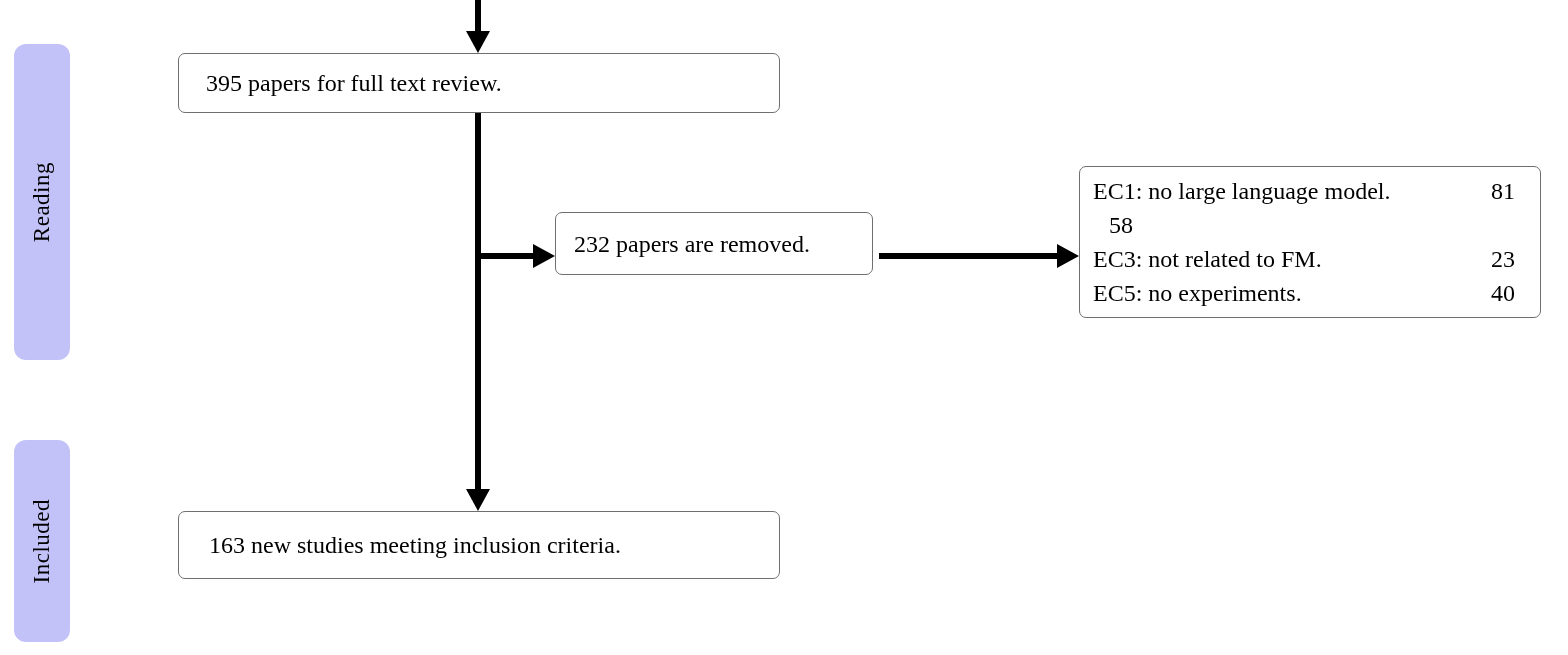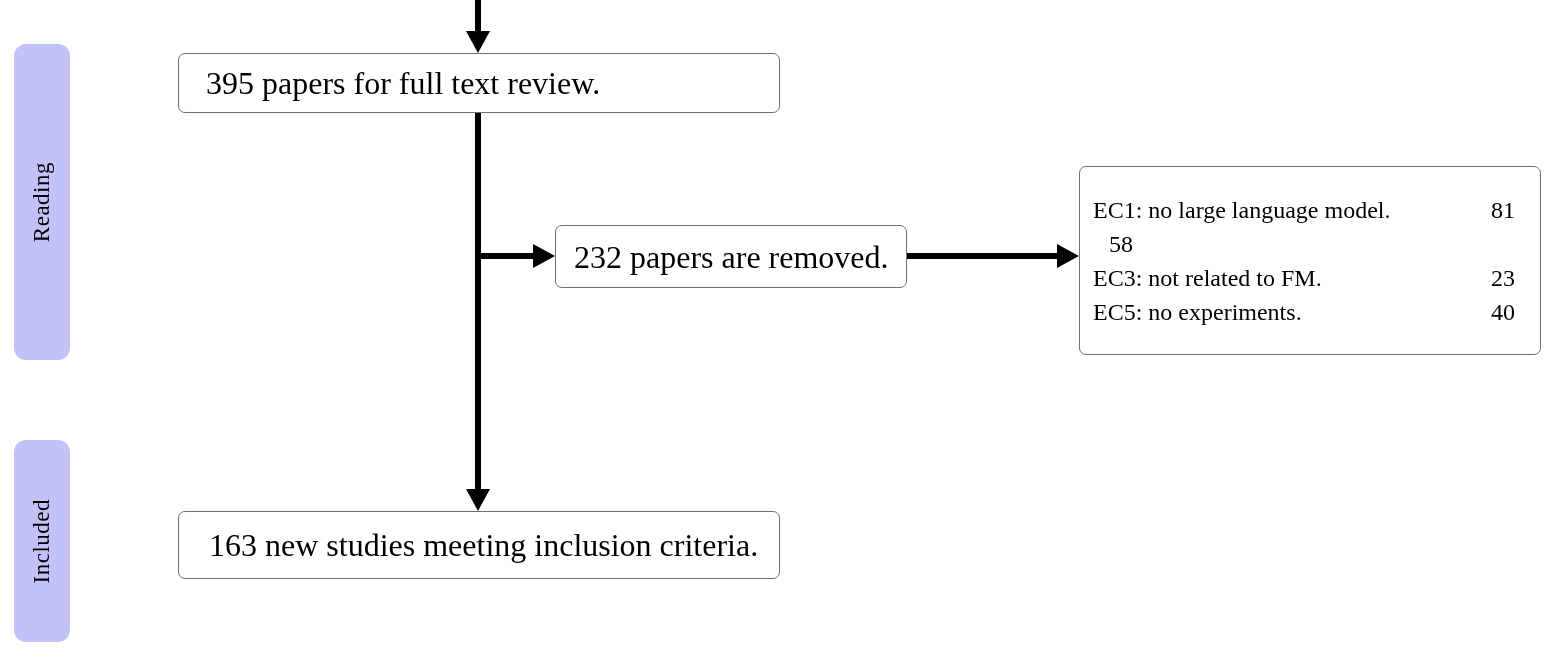--- a/index.html
+++ b/index.html
@@ -38,21 +38,21 @@
   .node-box {
     position: absolute;
     background: #ffffff;
     border: 1.5px solid #6f6f6f;
     border-radius: 7px;
     box-sizing: border-box;
     display: flex;
     align-items: center;
   }
   .node-text {
-    font-size: 32px;
+    font-size: 24px;
     color: #000000;
     white-space: nowrap;
     line-height: 1;
   }
 
   
   .ec-box {
     position: absolute;
     background: #ffffff;
     border: 1.5px solid #6f6f6f;
@@ -125,29 +125,29 @@
   <div class="edge-h" style="left:475px; top:253px; width:60px;"></div>
   <div class="arrow-right" style="left:533px; top:244px;"></div>
 
   <div class="edge-h" style="left:879px; top:253px; width:180px;"></div>
   <div class="arrow-right" style="left:1057px; top:244px;"></div>
 
   <div class="node-box" style="left:178px; top:53px; width:602px; height:60px; padding-left:27px;">
     <span class="node-text">395 papers for full text review.</span>
   </div>
 
-  <div class="node-box" style="left:555px; top:225px; width:352px; height:63px; padding-left:18px;">
+  <div class="node-box" style="left:555px; top:212px; width:318px; height:63px; padding-left:18px;">
     <span class="node-text">232 papers are removed.</span>
   </div>
 
   <div class="node-box" style="left:178px; top:511px; width:602px; height:68px; padding-left:30px;">
     <span class="node-text">163 new studies meeting inclusion criteria.</span>
   </div>
 
-  <div class="ec-box" style="left:1079px; top:166px; width:462px; height:189px;">
+  <div class="ec-box" style="left:1079px; top:166px; width:462px; height:152px;">
 
     <div class="ec-row">
       <span class="ec-reason">EC1: no large language model.</span>
       <span class="ec-count">81</span>
     </div>
 
     <div class="ec-row">
       <span class="ec-count">58</span>
     </div>
 

